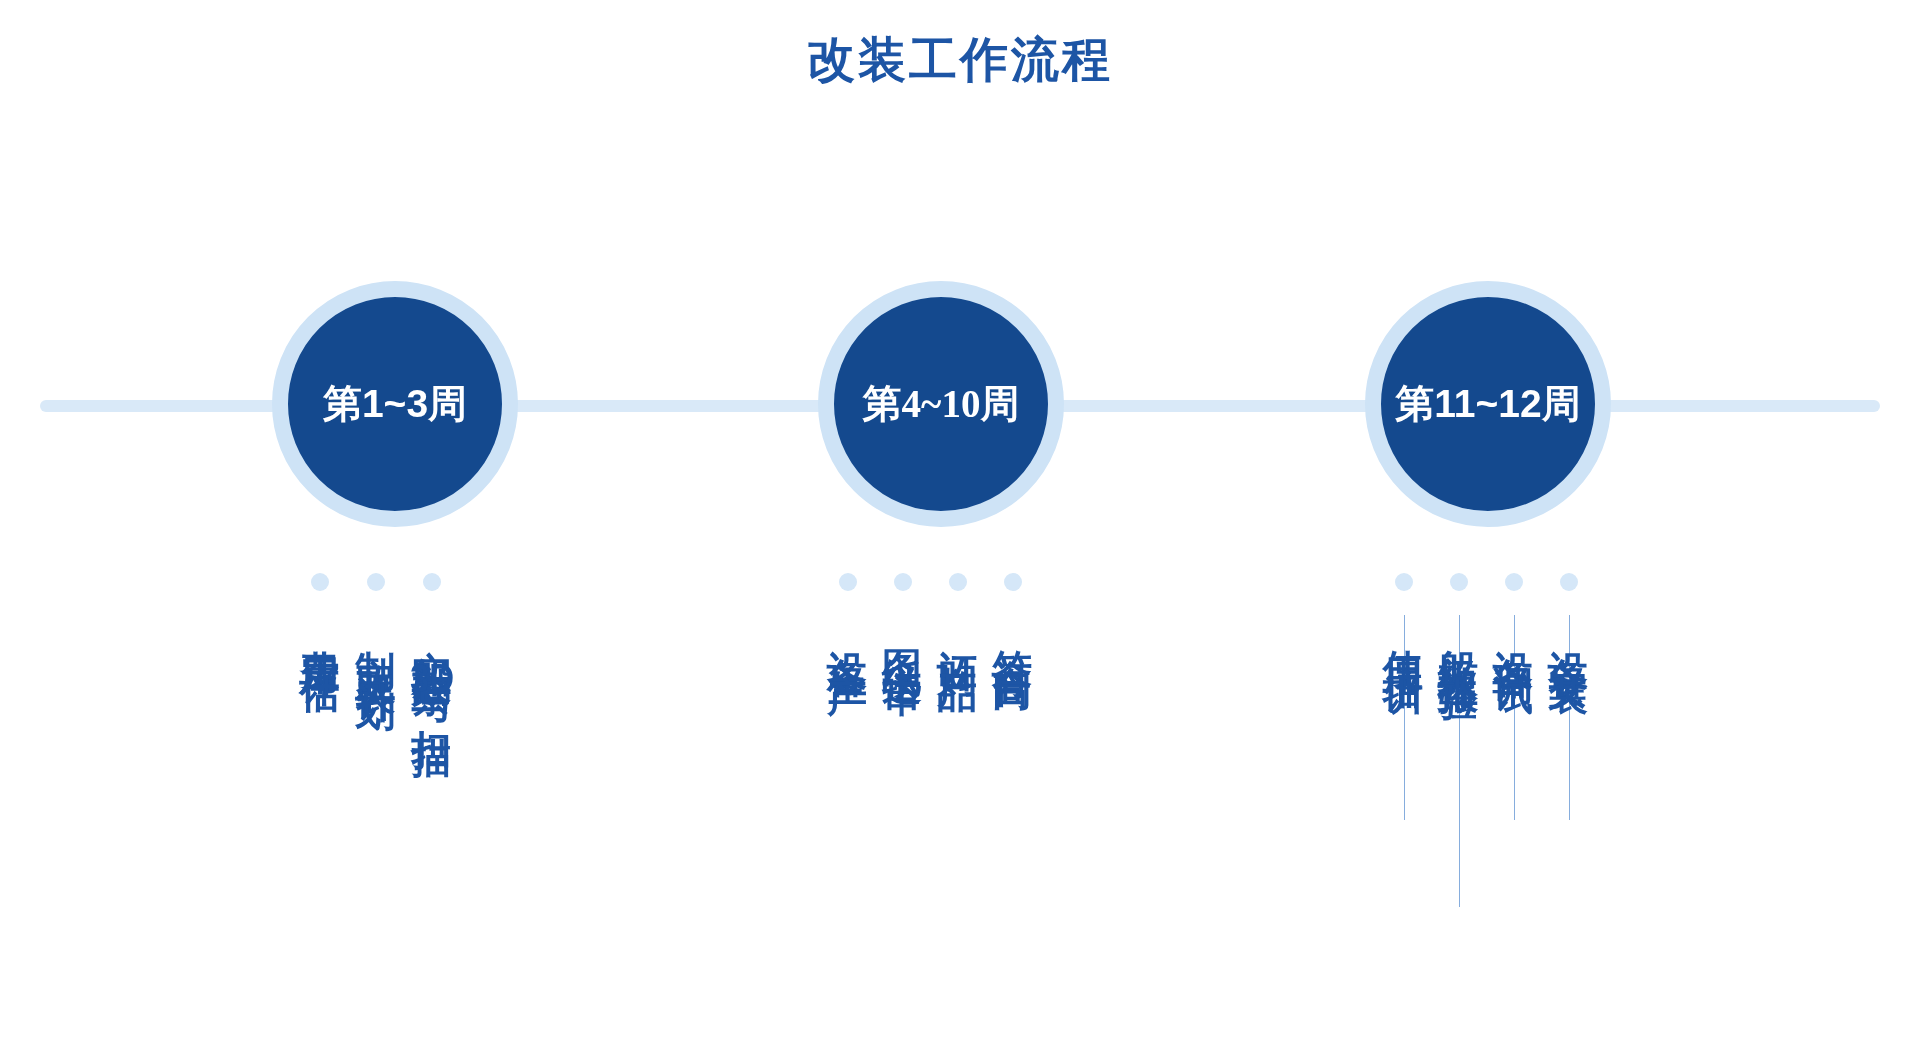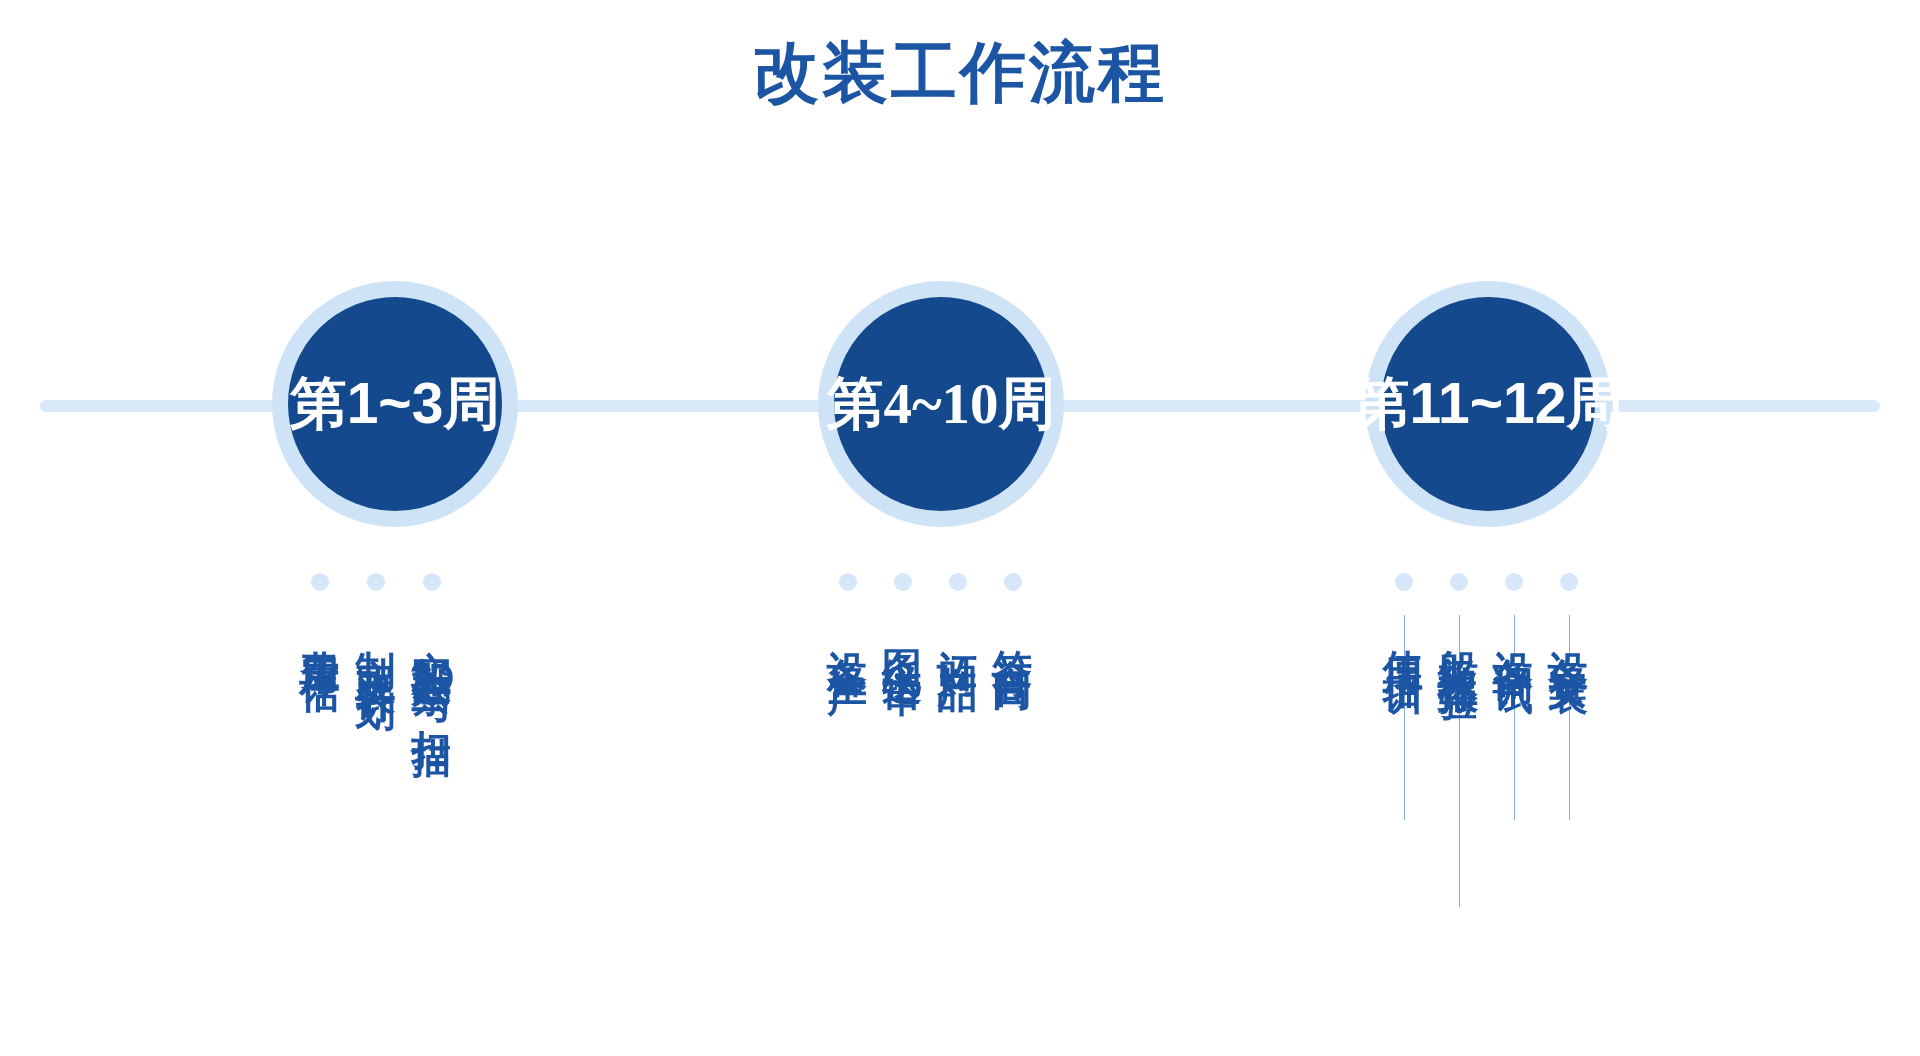--- a/index.html
+++ b/index.html
@@ -3,35 +3,35 @@
 <meta charset="utf-8">
 <style>
   html, body { margin:0; padding:0; background:#ffffff; }
   .stage {
     position:relative; width:1920px; height:1056px;
     background:#ffffff; overflow:hidden;
     font-family:"Liberation Sans", sans-serif;
   }
   .title {
     position:absolute; top:28px; left:0; width:100%;
-    text-align:center; font-size:66px; font-weight:bold;
+    text-align:center; font-size:48px; font-weight:bold;
     color:#1d55a5; letter-spacing:3px;
   }
   .hline {
     position:absolute; left:40px; top:400px; width:1840px; height:12px;
     background:#d9e9f8; border-radius:6px;
   }
   .circle {
     position:absolute; top:281px; width:214px; height:214px;
     border-radius:50%; background:#14498e; border:16px solid #cee3f6;
     display:flex; align-items:center; justify-content:center;
     box-sizing:content-box;
   }
   .circle .week {
-    color:#ffffff; font-weight:bold; font-size:57px; white-space:nowrap;
+    color:#ffffff; font-weight:bold; font-size:39px; white-space:nowrap;
   }
   .c1 { left:272px; } .c2 { left:818px;font-family:Liberation Serif, serif; } .c3 { left:1365px; }
 
   .cols { position:absolute; top:573px; display:flex; flex-direction:row-reverse; }
   .g1 { left:292px; } .g2 { left:820px; } .g3 { left:1376px; }
   .g1 .col { width:56px; } .g2 .col, .g3 .col { width:55px; }
 
   .col {
     position:relative; display:flex; flex-direction:column; align-items:center;
   }

